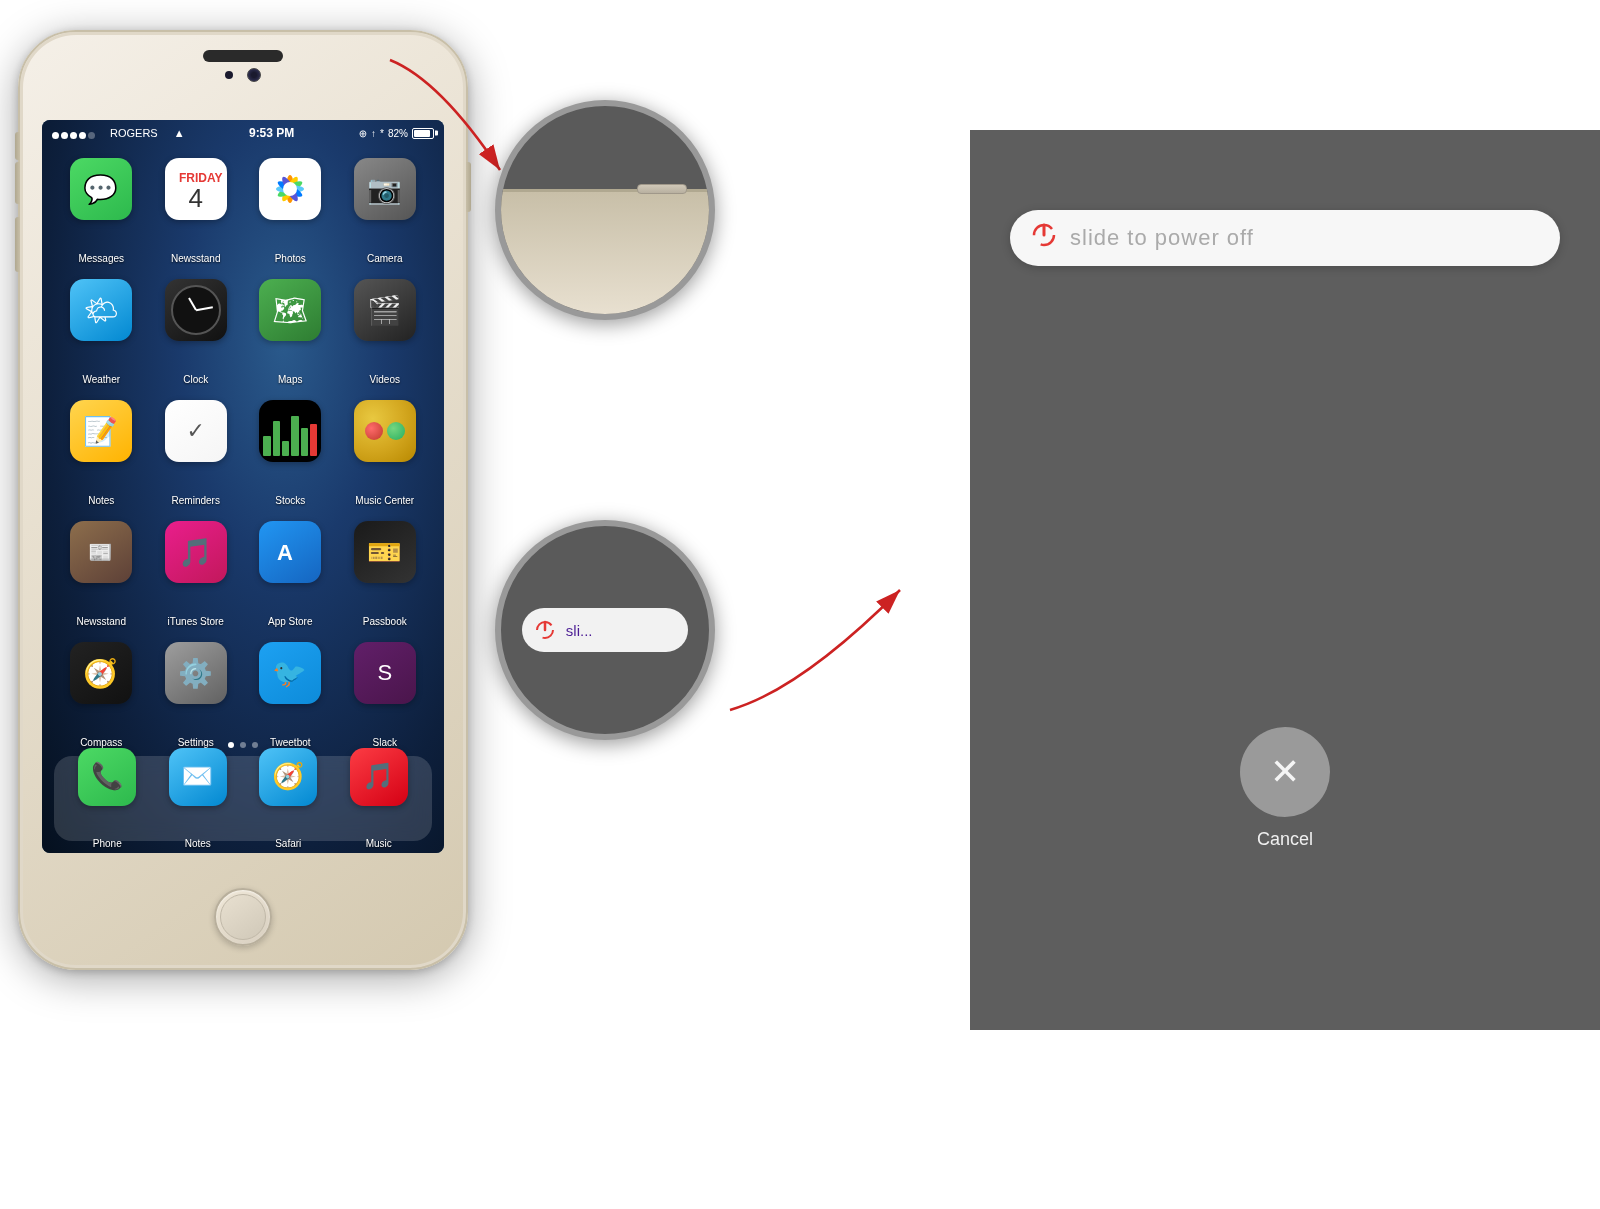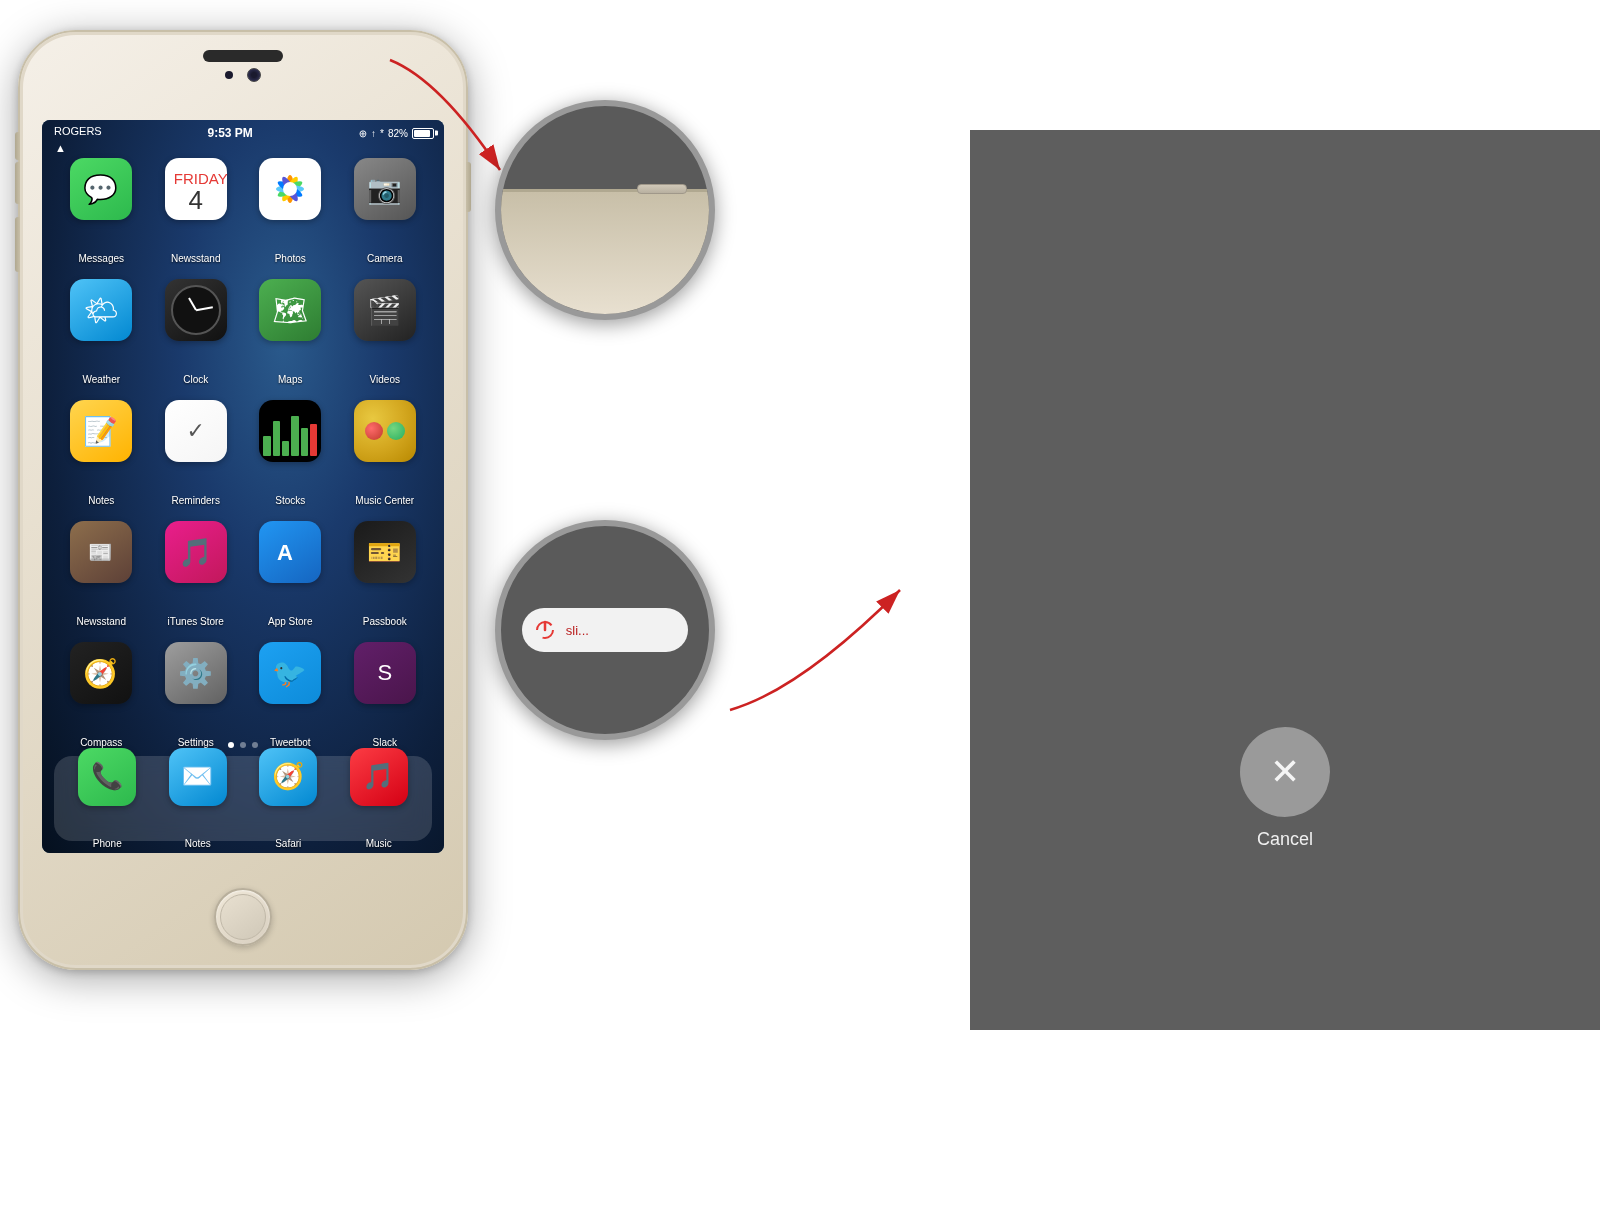--- a/index.html
+++ b/index.html
@@ -131,21 +131,21 @@
       height: 26px;
       display: flex;
       align-items: center;
       justify-content: space-between;
       padding: 0 10px;
       font-size: 11px;
       color: white;
       font-weight: 500;
       z-index: 10;
     }
-    .status-left { display: flex; align-items: flex-start; gap: 5px; flex-direction: column; }
+    .status-left { display: flex; align-items: flex-end; gap: 13px; }
     .status-dots { display: flex; gap: 2px; }
     .status-dot { width: 7px; height: 7px; background: white; border-radius: 50%; }
     .status-dot.empty { background: rgba(255,255,255,0.3); }
     .status-carrier { font-size: 11px; margin-left: 2px; }
     .status-wifi { margin-left: 3px; }
     .status-center { font-size: 12px; font-weight: 600; }
     .status-right { display: flex; align-items: center; gap: 4px; font-size: 10px; }
     .battery-icon {
       width: 22px; height: 11px;
       border: 1.5px solid white;
@@ -362,22 +362,22 @@
       gap: 10px;
       padding: 0 12px;
     }
     .power-icon-red {
       color: #e53935;
       font-size: 20px;
       display: flex;
       align-items: center;
     }
     .slide-text-partial {
-      font-size: 13px;
-      color: #b91c1c;
+      font-size: 15px;
+      color: #4c1d95;
       font-weight: 300;
     }
 
     
     .power-panel {
       position: absolute;
       right: 0;
       top: 130px;
       width: 630px;
       height: 900px;
@@ -444,23 +444,23 @@
 
     
     .calendar-app {
       background: white;
       display: flex;
       flex-direction: column;
       align-items: center;
       padding-top: 4px;
     }
     .calendar-month {
-      font-size: 15px;
+      font-size: 12px;
       color: #e53935;
-      font-weight: 400;
+      font-weight: 700;
       text-transform: uppercase;
       margin-left: 10px;
     }
     .calendar-day {
       font-size: 26px;
       color: #333;
       font-weight: 200;
       line-height: 1;
     }
 
@@ -763,18 +763,27 @@
   <defs>
     <marker id="arrowhead2" markerWidth="10" markerHeight="7" refX="10" refY="3.5" orient="auto">
       <polygon points="0 0, 10 3.5, 0 7" fill="#cc2222"></polygon>
     </marker>
   </defs>
   <path d="M 30 200 Q 100 180 200 80" stroke="#cc2222" stroke-width="2.5" fill="none" marker-end="url(#arrowhead2)"></path>
 </svg>
 
 <div class="power-panel">
 
+  <div class="slide-to-power">
+    <div class="power-icon-large">
+      <svg width="28" height="28" viewBox="0 0 28 28">
+        <circle cx="14" cy="14" r="10" stroke="#e53935" stroke-width="2.5" fill="none" stroke-dasharray="25 12" stroke-dashoffset="6"></circle>
+        <line x1="14" y1="4" x2="14" y2="14" stroke="#e53935" stroke-width="3" stroke-linecap="round"></line>
+      </svg>
+    </div>
+    <span class="slide-label">slide to power off</span>
+  </div>
 
   <div class="cancel-button">
     <div class="cancel-circle">✕</div>
     <span class="cancel-text">Cancel</span>
   </div>
 </div>
 
 </body></html>

